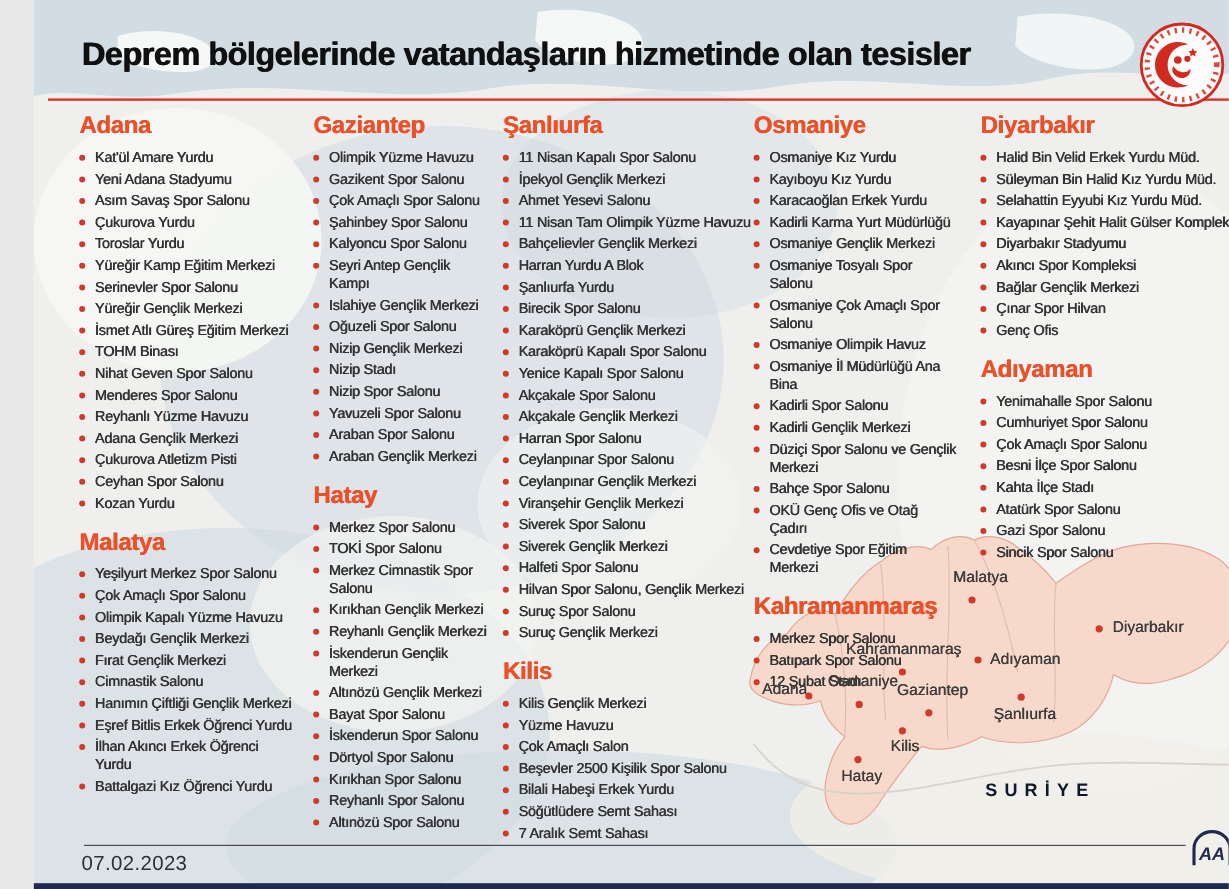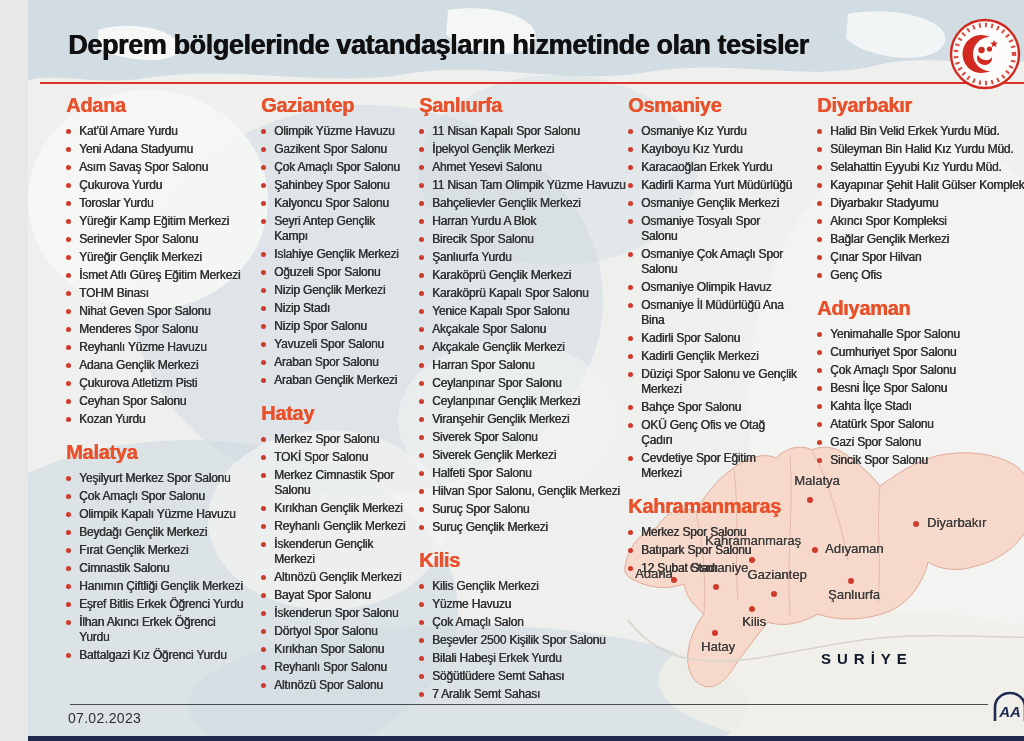--- a/index.html
+++ b/index.html
@@ -53,21 +53,21 @@
   }
   .mlbl.c{transform:translateX(-50%);}
   .mdot{position:absolute;width:6px;height:6px;border-radius:50%;background:#cf3a2a;}
   .syria{
     position:absolute;left:793px;top:650px;font-size:15px;font-weight:bold;
     color:#0f172a;letter-spacing:6px;
   }
 
   
   .footer-line{position:absolute;left:42px;top:704px;width:918px;border-top:1.5px solid #4b4b50;}
-  .date{position:absolute;left:40px;top:710px;font-size:14px;color:#2e2e33;letter-spacing:0.3px;}
+  .date{position:absolute;left:40px;top:710px;font-size:17px;color:#2e2e33;letter-spacing:0.3px;}
   .aa-logo{position:absolute;left:962px;top:690px;width:40px;height:36px;}
   .bottom-bar{position:absolute;left:0;bottom:0;width:1024px;height:5px;background:#20294f;}
 </style>
 </head>
 <body>
 
 <div class="canvas">
 
   <svg class="bg" viewBox="0 0 1024 741">
     <rect x="0" y="0" width="1024" height="741" fill="#eff0ee"></rect>
@@ -207,22 +207,22 @@
     <section class="sec">
       <h2>Şanlıurfa</h2>
       <ul>
 
       <li>11 Nisan Kapalı Spor Salonu</li>
           <li>İpekyol Gençlik Merkezi</li>
           <li>Ahmet Yesevi Salonu</li>
           <li>11 Nisan Tam Olimpik Yüzme Havuzu</li>
           <li>Bahçelievler Gençlik Merkezi</li>
           <li>Harran Yurdu A Blok</li>
+          <li>Şanlıurfa Yurdu</li>
           <li>Birecik Spor Salonu</li>
-          <li>Şanlıurfa Yurdu</li>
           <li>Karaköprü Gençlik Merkezi</li>
           <li>Karaköprü Kapalı Spor Salonu</li>
           <li>Yenice Kapalı Spor Salonu</li>
           <li>Akçakale Spor Salonu</li>
           <li>Akçakale Gençlik Merkezi</li>
           <li>Harran Spor Salonu</li>
           <li>Ceylanpınar Spor Salonu</li>
           <li>Ceylanpınar Gençlik Merkezi</li>
           <li>Viranşehir Gençlik Merkezi</li>
           <li>Siverek Spor Salonu</li>

